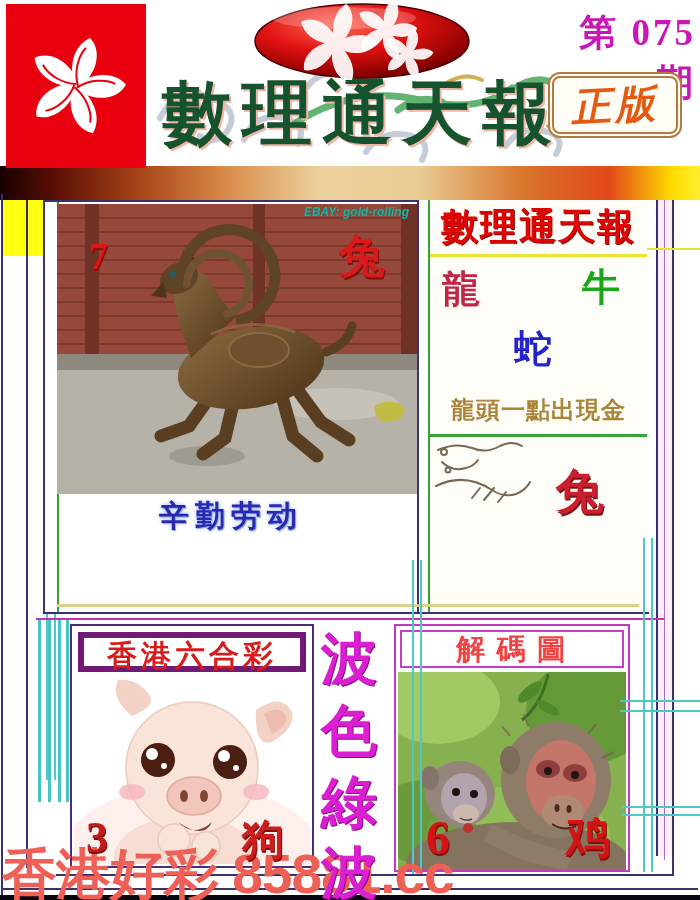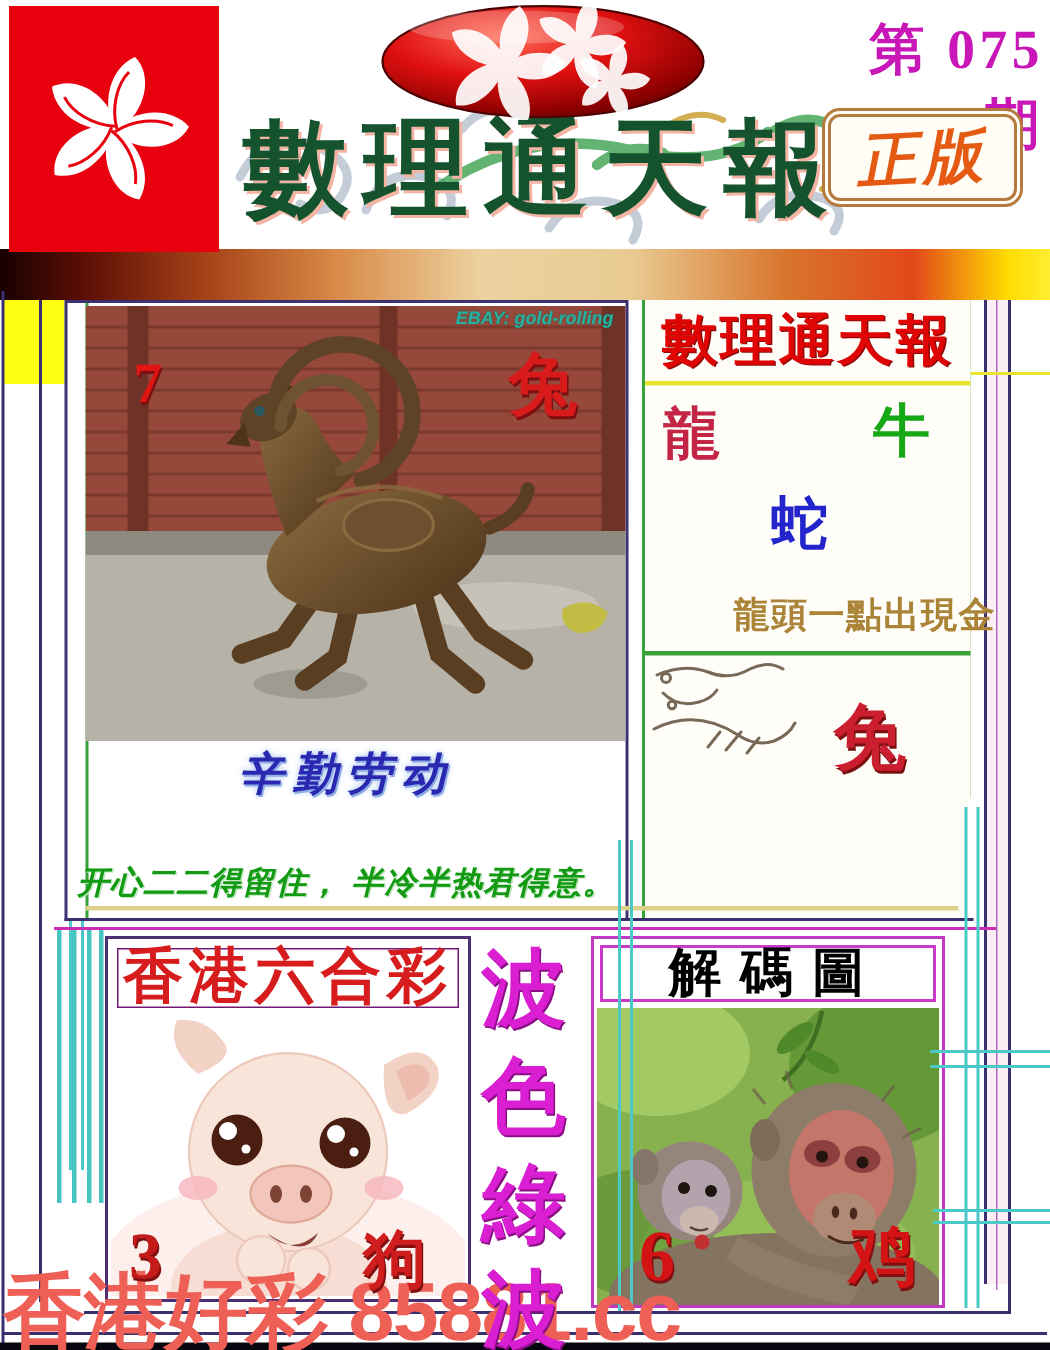--- a/index.html
+++ b/index.html
@@ -28,48 +28,48 @@
         #ecd2a0 46%,#e9cb92 60%,#d8742c 75%,#e2481a 87%,#ffdc00 96%,#ffee30 100%);}
   
   .lpanel{left:43px;top:200px;width:376px;height:414px;background:#ffffff;
           border:2px solid #3c3272;box-sizing:border-box;z-index:4;}
   .lphoto{left:12px;top:2px;width:360px;height:290px;}
   .lnum{left:44px;top:32px;font-size:38px;color:#e11414;text-shadow:1px 2px 0 #7c1010;}
   .lzod{left:294px;top:24px;font-size:46px;color:#d81a1a;text-shadow:1px 2px 0 #7c1010;}
   .lwm{right:8px;top:3px;font-size:12px;color:#27b09e;font-style:italic;font-weight:bold;
        text-shadow:0 0 1px #0a6a60;}
   .lcap{left:0;top:294px;width:100%;font-size:30px;color:#2a28b0;letter-spacing:6px;
-        text-shadow:0 0 4px #9ab8ee,1px 1px 0 #8aa8de;font-style:italic;}
+        text-shadow:0 0 4px #9ab8ee,1px 1px 0 #8aa8de;}
   .verse{left:0;width:100%;font-size:21px;color:#129a12;font-style:italic;letter-spacing:1px;
          text-shadow:1px 1px 0 #bfe6bf;}
   .v1{top:334px;} .v2{top:372px;}
   .lgreen{left:12px;top:0;width:2px;height:100%;background:#38a23a;}
   
   .rpanel{left:428px;top:200px;width:219px;height:412px;background:#fffdf8;
           border-left:2px solid #38a23a;box-sizing:border-box;z-index:4;}
   .rhead{left:0;top:2px;width:100%;font-size:37px;color:#e00505;letter-spacing:2px;
          text-shadow:1px 1px 0 #8c0808;}
   .rhr1{left:0;top:54px;width:100%;height:3px;background:#e8e432;}
   .rz1{left:12px;top:64px;font-size:38px;color:#c22546;}
   .rz2{left:152px;top:62px;font-size:38px;color:#17a817;}
   .rz3{left:84px;top:124px;font-size:38px;color:#2424cc;}
-  .rslogan{left:0;top:194px;width:100%;font-size:24px;color:#ab8438;letter-spacing:1px;padding-left:38px;}
+  .rslogan{left:0;top:194px;width:100%;font-size:24px;color:#ab8438;letter-spacing:1px;}
   .rhr2{left:0;top:234px;width:100%;height:3px;background:#38a23a;}
   .rsketch{left:2px;top:240px;width:122px;height:96px;}
   .rzbig{left:126px;top:260px;font-size:48px;color:#cb1f30;text-shadow:1px 2px 0 #7c1010;}
   
   .blbox{left:70px;top:624px;width:244px;height:244px;background:#ffffff;
          border:2px solid #4c2e74;box-sizing:border-box;z-index:4;}
-  .bltitle{left:6px;top:6px;width:228px;height:40px;border:1px solid #701a75;box-sizing:border-box;
-         font-size:40px;line-height:36px;color:#d61c1c;letter-spacing:4px;}
+  .bltitle{left:6px;top:6px;width:228px;height:40px;border:6px solid #701a75;box-sizing:border-box;
+         font-size:30px;line-height:36px;color:#d61c1c;letter-spacing:4px;}
   .blpig{left:2px;top:50px;width:236px;height:188px;}
   .brbox{left:394px;top:624px;width:236px;height:248px;background:#ffffff;
          border:2px solid #c238c2;box-sizing:border-box;z-index:4;}
   .brtitle{left:4px;top:4px;width:224px;height:38px;border:2px solid #c83cc8;box-sizing:border-box;
-         font-size:35px;line-height:34px;color:#000000;letter-spacing:2px;}
+         font-size:29px;line-height:34px;color:#ef4444;letter-spacing:2px;}
   .brmonkey{left:2px;top:46px;width:228px;height:198px;}
   .num{z-index:11;text-shadow:1px 2px 0 #801010;}
   .n3{left:86px;top:812px;font-size:44px;color:#c41a1a;}
   .zdog{left:242px;top:812px;font-size:42px;color:#cf1d1d;}
   .n6{left:426px;top:810px;font-size:48px;color:#d41414;}
   .zchicken{left:566px;top:808px;font-size:44px;color:#d41414;}
   .wave{left:318px;width:62px;font-size:56px;color:#da1ed2;z-index:12;text-align:center;
         text-shadow:1px 1px 0 #8a0e84;}
   .w0{top:622px;} .w1{top:694px;} .w2{top:766px;} .w3{top:836px;}
   
@@ -271,21 +271,20 @@
         <path d="M96 54 a31 31 0 1 1 40 30" stroke="#6e5232" stroke-width="8" fill="none" stroke-linecap="round"></path>
         <ellipse cx="168" cy="120" rx="30" ry="17" fill="#6e5030" stroke="#8a6a40" stroke-width="2"></ellipse>
         <path d="M120 104 q40 -18 84 -2" stroke="#8a6a40" stroke-width="3" fill="none" opacity="0.8"></path>
       </g>
     </svg>
 
     <div class="abs lwm">EBAY: gold-rolling</div>
     <div class="abs lnum serif b">7</div>
     <div class="abs lzod serif b">兔</div>
     <div class="abs lcap b ctr">辛勤劳动</div>
-    <div class="abs verse v2 b ctr">开心二二得留住， 半冷半热君得意。</div>
   </div>
 
   <div class="abs rpanel">
     <div class="abs rhead serif b ctr">數理通天報</div>
     <div class="abs rhr1"></div>
     <div class="abs rz1 serif b">龍</div>
     <div class="abs rz2 serif b">牛</div>
     <div class="abs rz3 serif b">蛇</div>
     <div class="abs rslogan serif b ctr">龍頭一點出現金</div>
     <div class="abs rhr2"></div>

